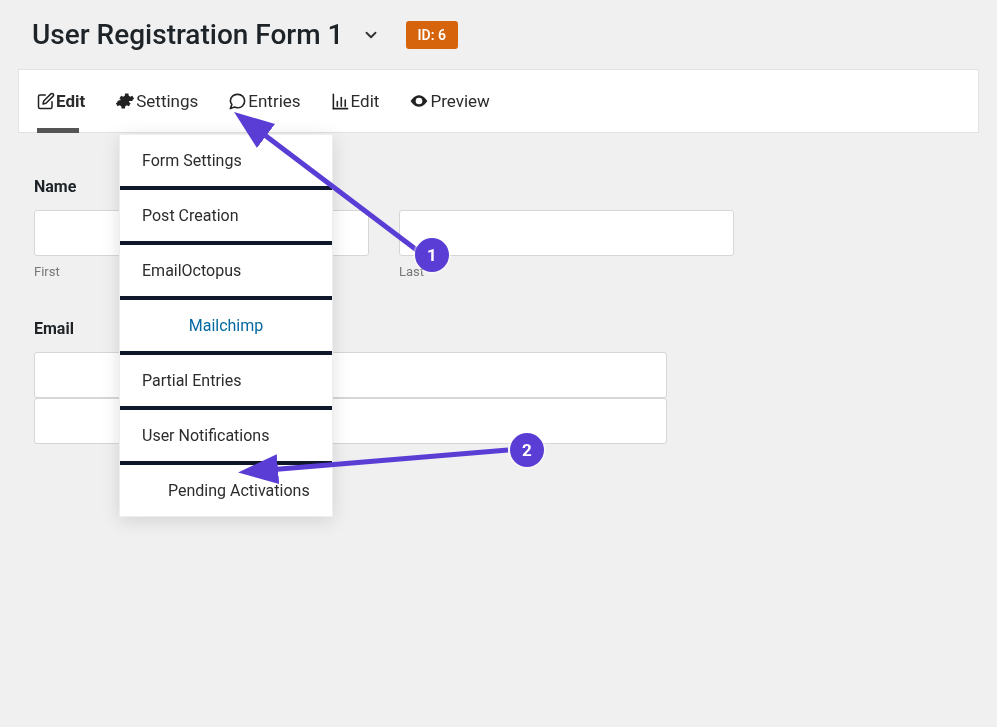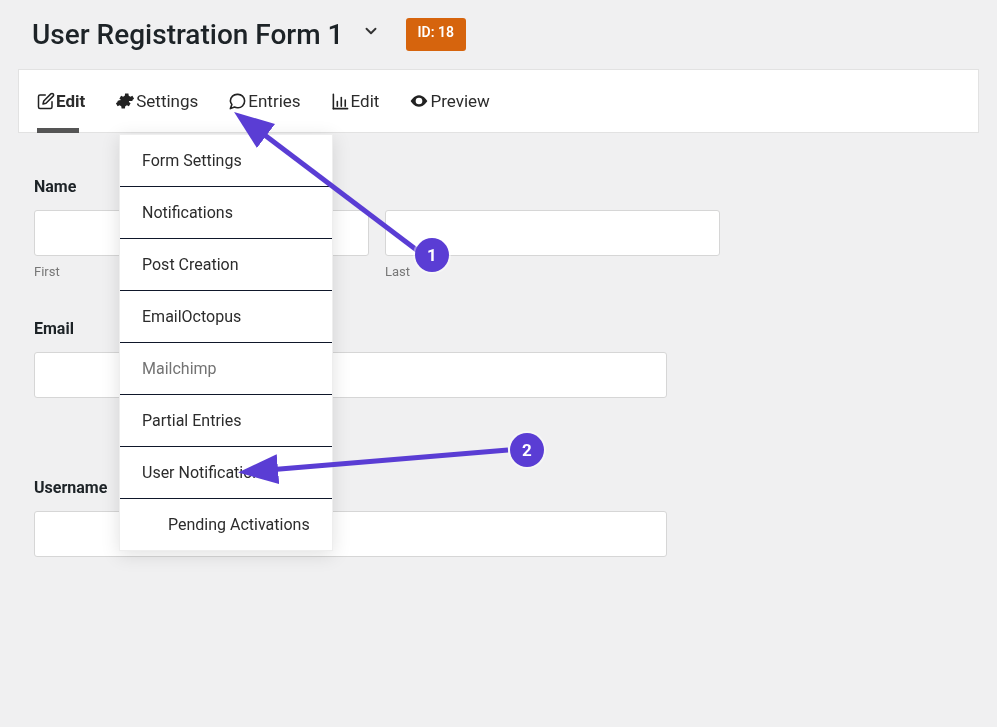--- a/index.html
+++ b/index.html
@@ -8,20 +8,21 @@
     background: #f0f0f1;
     color: #1d2327;
     width: 997px;
     height: 727px;
     overflow: hidden;
     position: relative;
   }
   .header {
     padding: 18px 32px 10px 32px;
     display: flex;
+    align-items: center;
     gap: 14px;
   }
   .title {
     font-size: 28px;
     font-weight: 500;
     color: #1d2327;
   }
   .chev-wrap {
     display: inline-flex;
     width: 26px; height: 26px;
@@ -71,21 +72,21 @@
   .icon { display: inline-flex; }
   .form-area {
     padding: 30px 34px;
   }
   .field-label {
     font-weight: 700;
     font-size: 16px;
     margin-top: 40px;
     margin-bottom: 14px;
   }
-  .name-row { display: flex; gap: 16px; }
+  .name-row { display: flex; gap: 30px; }
   .input-box {
     height: 46px;
     border: 1px solid #d6d6d6;
     background: #fff;
     border-radius: 3px;
   }
   .name-row .col { width: 335px; }
   .sublabel {
     font-size: 13px;
     color: #777;
@@ -101,26 +102,26 @@
     width: 214px;
     background: #fff;
     box-shadow: 0 4px 18px rgba(0,0,0,0.12);
     border: 1px solid #eee;
     z-index: 50;
   }
   .dropdown-item {
     padding: 16px 22px;
     font-size: 16px;
     color: #2c2c2c;
-    border-bottom: 1px solid #0f172a;
+    border-bottom: 4px solid #0f172a;
     cursor: pointer;
     background: #fff;
   }
   .dropdown-item:last-child { border-bottom: none; margin-left: 26px; }
-  .dropdown-item.highlight { color: #737373; }
+  .dropdown-item.highlight { color: #0369a1; text-align: center; }
 
   
   .callout-badge {
     position: absolute;
     width: 34px; height: 34px;
     border-radius: 50%;
     background: #5a3dd4;
     color: #fff;
     font-weight: 700;
     font-size: 17px;
@@ -141,21 +142,21 @@
 </head>
 <body>
 
 <div class="header">
   <span class="title">User Registration Form 1</span>
   <span class="chev-wrap">
     <svg class="icon" width="18" height="18" viewBox="0 0 24 24" fill="none" stroke="#333" stroke-width="2.5" stroke-linecap="round" stroke-linejoin="round">
         <polyline points="6 9 12 15 18 9"></polyline>
       </svg>
   </span>
-  <span class="id-badge">ID: 18</span>
+  <span class="id-badge">ID: 6</span>
 </div>
 
 <div class="tabs-wrap">
   <div class="tabs-bar">
     <div class="tab active">
       <svg class="icon" width="18" height="18" viewBox="0 0 24 24" fill="none" stroke="#222" stroke-width="2" stroke-linecap="round" stroke-linejoin="round">
           <path d="M11 4H4a2 2 0 0 0-2 2v14a2 2 0 0 0 2 2h14a2 2 0 0 0 2-2v-7"></path>
           <path d="M18.5 2.5a2.1 2.1 0 1 1 3 3L12 15l-4 1 1-4 9.5-9.5z"></path>
         </svg>
       <span>Edit</span>
@@ -184,21 +185,20 @@
     </div>
     <div class="tab">
       <svg class="icon" width="20" height="20" viewBox="0 0 24 24" fill="#222">
           <path d="M12 5C6 5 2 12 2 12s4 7 10 7 10-7 10-7-4-7-10-7zm0 11a4 4 0 1 1 0-8 4 4 0 0 1 0 8z"></path>
         </svg>
       <span>Preview</span>
     </div>
 
     <div class="dropdown" id="dropdown">
         <div class="dropdown-item">Form Settings</div>
-        <div class="dropdown-item">Notifications</div>
         <div class="dropdown-item">Post Creation</div>
         <div class="dropdown-item">EmailOctopus</div>
         <div class="dropdown-item highlight">Mailchimp</div>
         <div class="dropdown-item">Partial Entries</div>
         <div class="dropdown-item">User Notifications</div>
         <div class="dropdown-item">Pending Activations</div>
       </div>
   </div>
 </div>
 
@@ -211,21 +211,20 @@
     </div>
     <div class="col">
       <div class="input-box"></div>
       <div class="sublabel">Last</div>
     </div>
   </div>
 
   <div class="field-label" style="margin-top:40px">Email</div>
   <div class="input-box email-box"></div>
 
-  <div class="field-label" style="margin-top:80px">Username</div>
   <div class="input-box username-box"></div>
 </div>
 
 <svg class="arrow-layer" width="997" height="727">
   <defs>
     <marker id="ah" markerWidth="10" markerHeight="10" refX="2" refY="3" orient="auto">
       <path d="M0,0 L0,6 L8,3 z" fill="#5a3dd4"></path>
     </marker>
   </defs>
   <line x1="418" y1="251" x2="258" y2="130" stroke="#5a3dd4" stroke-width="5" marker-end="url(#ah)"></line>

